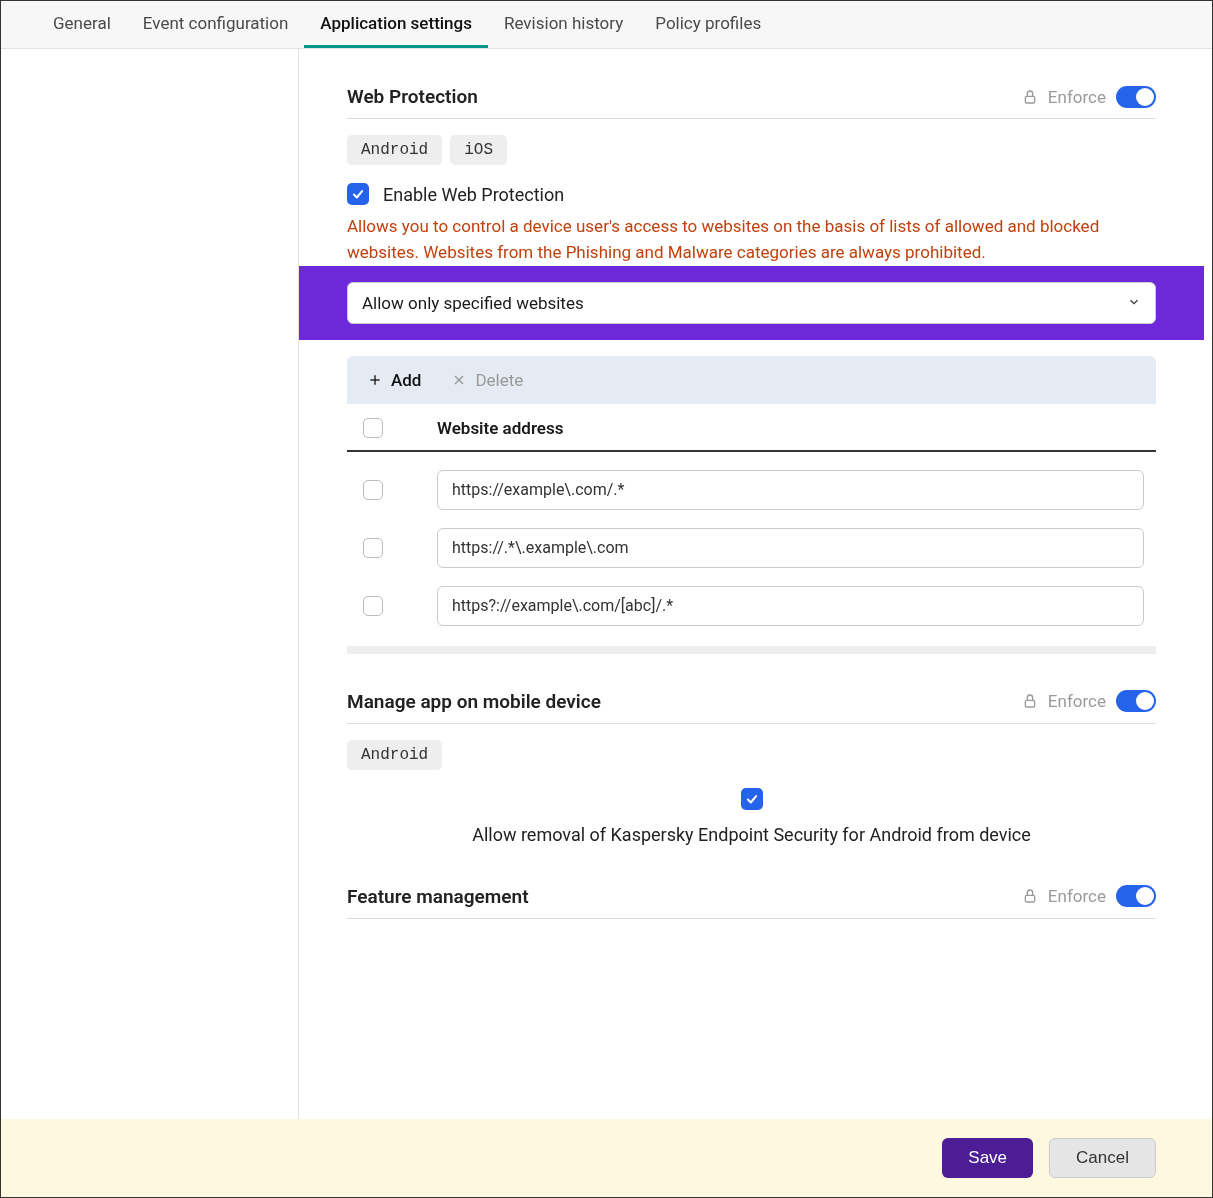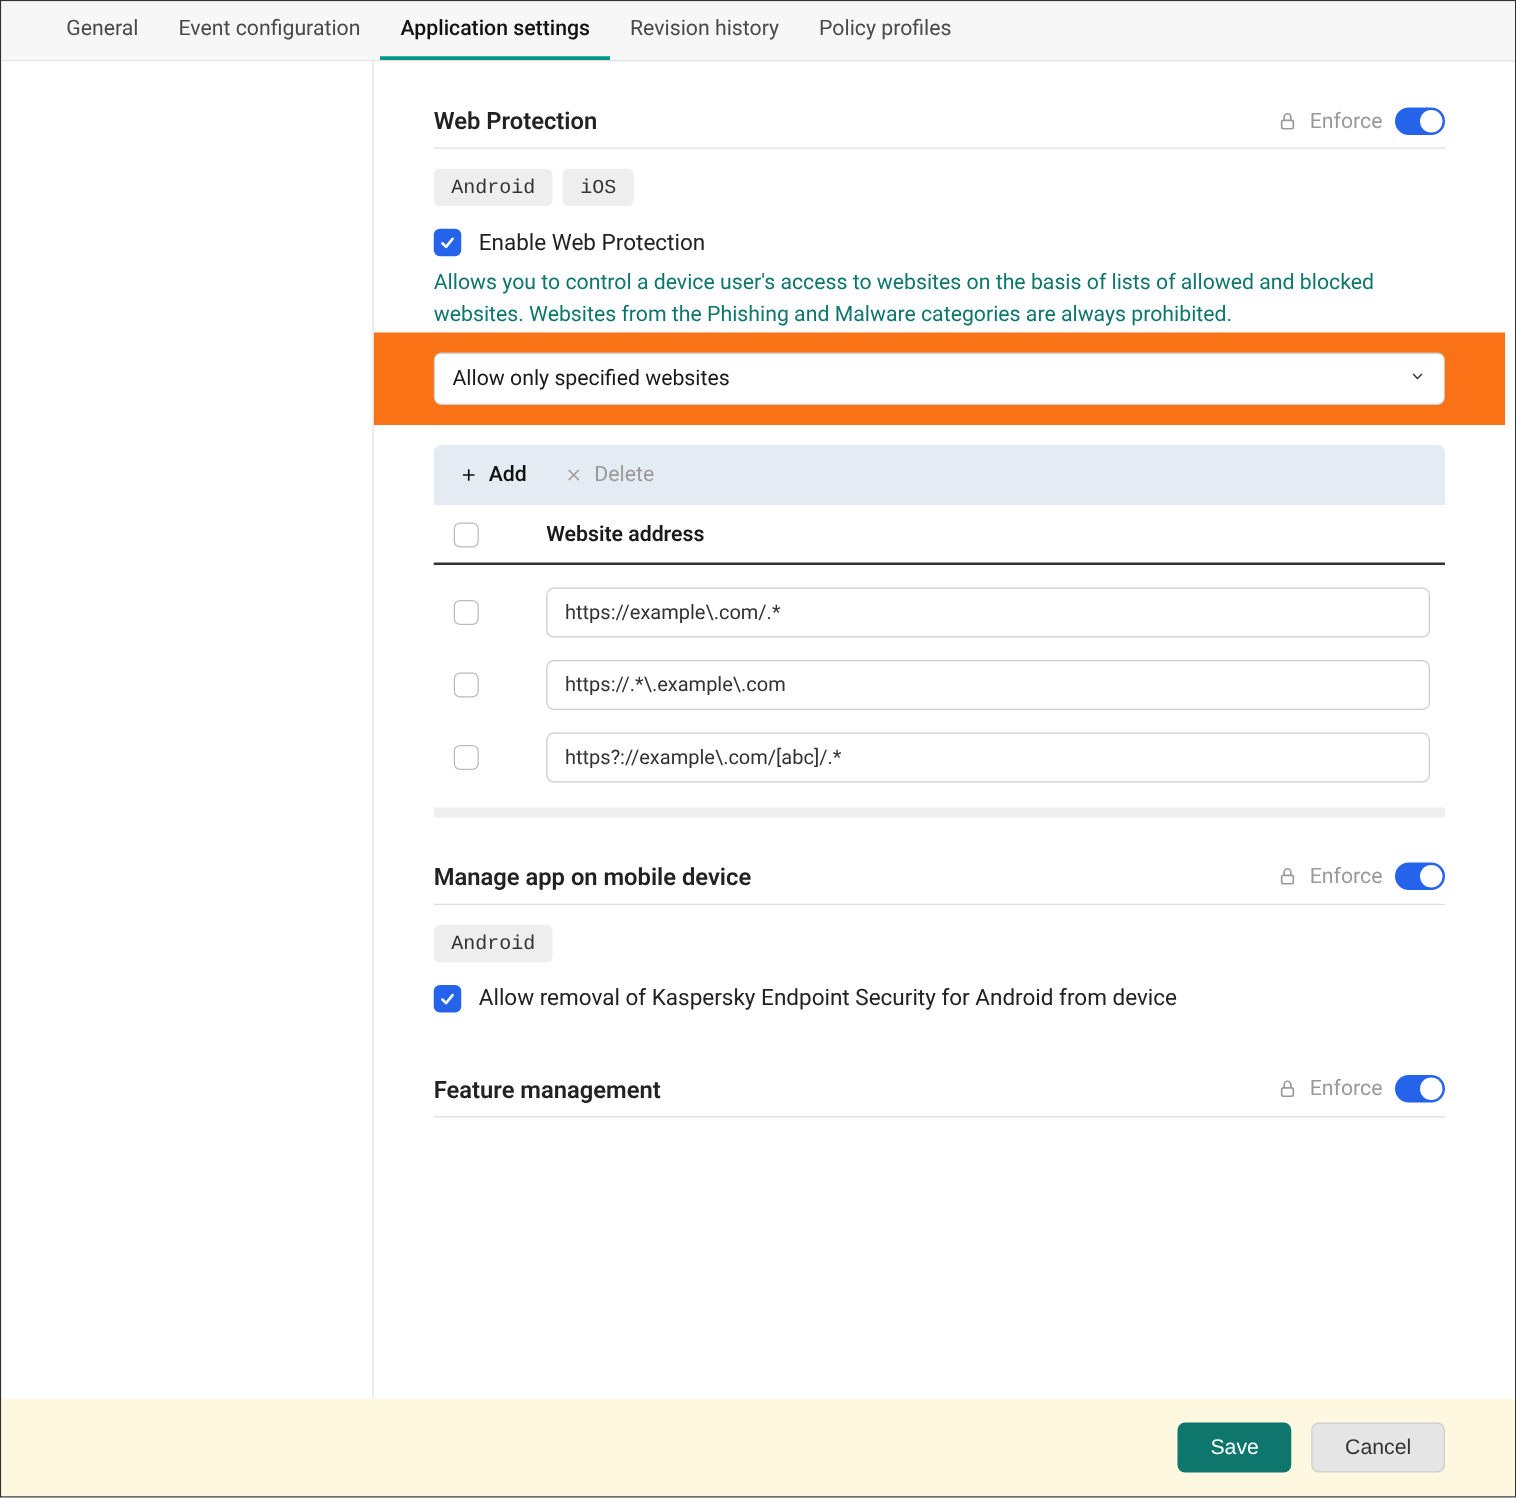--- a/index.html
+++ b/index.html
@@ -91,24 +91,24 @@
     display: flex; align-items: center; gap: 14px; margin-bottom: 8px;
   }
   .checkbox {
     width: 22px; height: 22px; border-radius: 5px;
     background: #2563eb; display: flex; align-items: center; justify-content: center;
     flex-shrink: 0;
   }
   .checkbox svg { width: 14px; height: 14px; }
   .check-label { font-size: 18px; color: #222; }
   .description {
-    color: #0f766e; font-size: 17px; line-height: 1.55; margin-bottom: 0;
+    color: #c2410c; font-size: 17px; line-height: 1.55; margin-bottom: 0;
   }
   .select-wrap {
-    background: #f97316;
+    background: #6d28d9;
     margin: 0 -48px;
     padding: 16px 48px;
   }
   .select {
     width: 100%; height: 42px; border: 1px solid #ccc; border-radius: 6px;
     padding: 0 14px; display: flex; align-items: center; justify-content: space-between;
     background: #fff; cursor: pointer; font-size: 17px;
   }
   .chevron svg { width: 14px; height: 14px; }
   .table-toolbar {
@@ -145,21 +145,21 @@
   .footer {
     position: absolute; bottom: 0; left: 0; right: 0; height: 78px;
     background: #fdf8df;
     display: flex; align-items: center; justify-content: flex-end;
     padding: 0 56px; gap: 16px;
   }
   .btn {
     height: 40px; padding: 0 26px; border-radius: 6px; font-size: 17px;
     display: flex; align-items: center; cursor: pointer; border: none;
   }
-  .btn-primary { background: #0f766e; color: #fff; font-weight: 500; }
+  .btn-primary { background: #4c1d95; color: #fff; font-weight: 500; }
   .btn-secondary { background: #e5e5e5; color: #333; border: 1px solid #ccc; }
 </style>
 </head>
 <body>
 
 <div class="tabbar">
   <div class="tab">General</div>
   <div class="tab">Event configuration</div>
   <div class="tab active">Application settings</div>
   <div class="tab">Revision history</div>
@@ -266,21 +266,21 @@
         </span>
         <span class="enforce-label">Enforce</span>
         <div class="toggle"></div>
       </div>
     </div>
 
     <div class="pills">
       <div class="pill">Android</div>
     </div>
 
-    <div class="checkbox-row" style="margin-bottom:50px;">
+    <div class="checkbox-row" style="margin-bottom:40px;flex-direction:column;">
       <div class="checkbox">
         <svg viewBox="0 0 24 24" fill="none" stroke="#fff" stroke-width="3.5" stroke-linecap="round" stroke-linejoin="round">
             <polyline points="5 13 10 18 19 7"></polyline>
           </svg>
       </div>
       <span class="check-label">Allow removal of Kaspersky Endpoint Security for Android from device</span>
     </div>
 
     <div class="section-head" style="border-bottom:1px solid #ddd;">
       <div class="section-title">Feature management</div>

